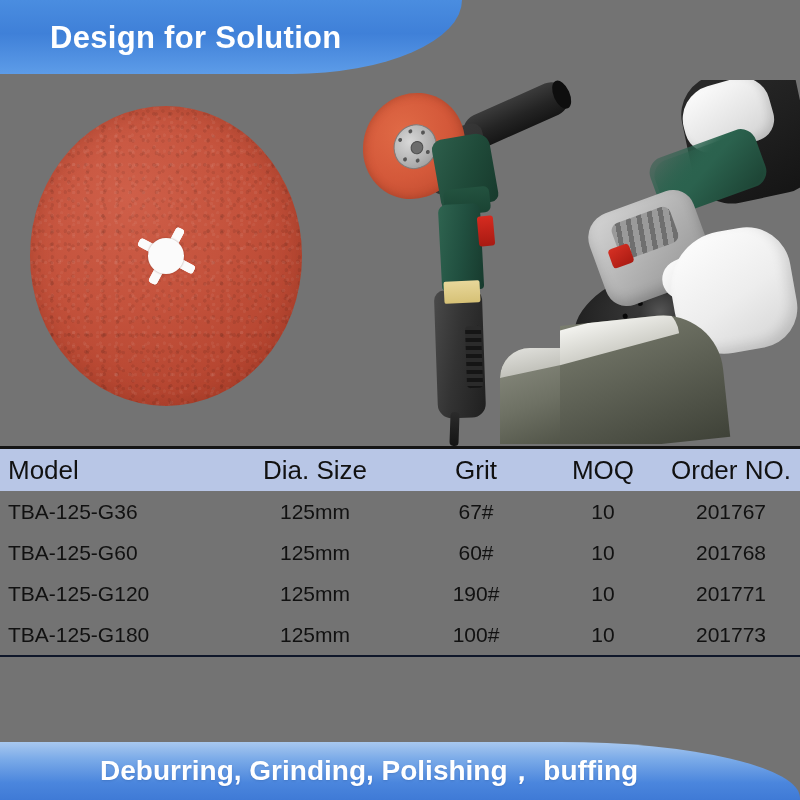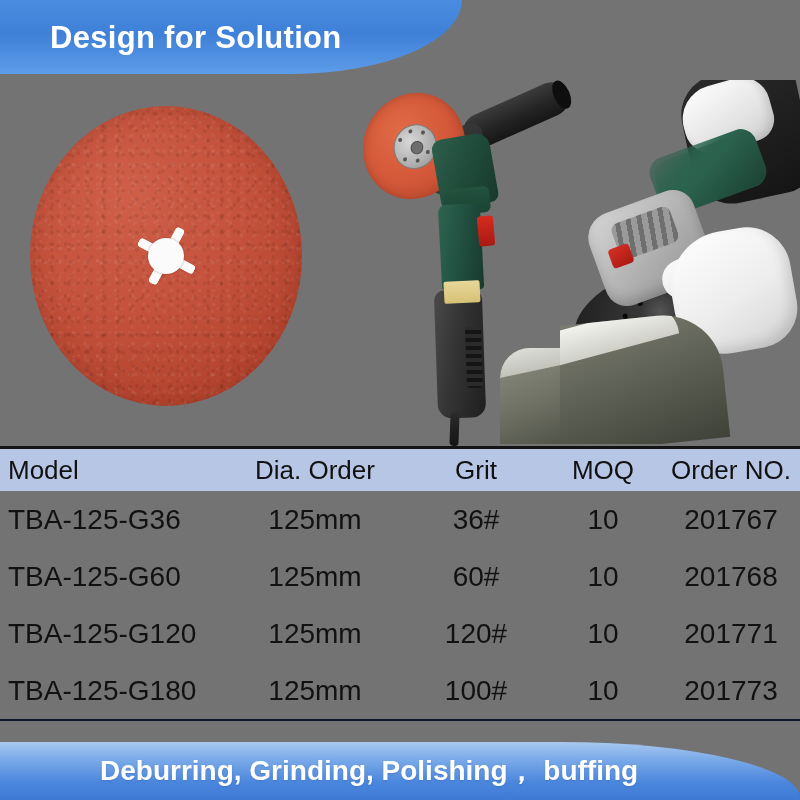--- a/index.html
+++ b/index.html
@@ -484,24 +484,24 @@
     height: 42px;
     padding: 0;
     border-top: 3px solid #151515;
     text-align: center;
   }
   table.spec-table thead th.col-model {
     text-align: left;
     padding-left: 8px;
   }
   table.spec-table tbody td {
-    font-size: 28px;
+    font-size: 21px;
     color: #111111;
     height: 41px;
-    padding: 8px;
+    padding: 0;
     text-align: center;
     border: none;
   }
   table.spec-table tbody td.col-model {
     text-align: left;
     padding-left: 8px;
   }
   table.spec-table tbody tr:last-child td {
     border-bottom: 2px solid #0f172a;
   }
@@ -611,45 +611,45 @@
       <colgroup>
         <col class="cw-model">
           <col class="cw-dia">
           <col class="cw-grit">
           <col class="cw-moq">
           <col class="cw-order">
       </colgroup>
       <thead>
         <tr>
           <th class="col-model">Model</th>
-          <th>Dia. Order</th>
+          <th>Dia. Size</th>
           <th>Grit</th>
           <th>MOQ</th>
           <th>Order NO.</th>
         </tr>
       </thead>
       <tbody>
         <tr>
           <td class="col-model">TBA-125-G36</td>
           <td>125mm</td>
-          <td>36#</td>
+          <td>67#</td>
           <td>10</td>
           <td>201767</td>
         </tr>
         <tr>
           <td class="col-model">TBA-125-G60</td>
           <td>125mm</td>
           <td>60#</td>
           <td>10</td>
           <td>201768</td>
         </tr>
         <tr>
           <td class="col-model">TBA-125-G120</td>
           <td>125mm</td>
-          <td>120#</td>
+          <td>190#</td>
           <td>10</td>
           <td>201771</td>
         </tr>
         <tr>
           <td class="col-model">TBA-125-G180</td>
           <td>125mm</td>
           <td>100#</td>
           <td>10</td>
           <td>201773</td>
         </tr>

